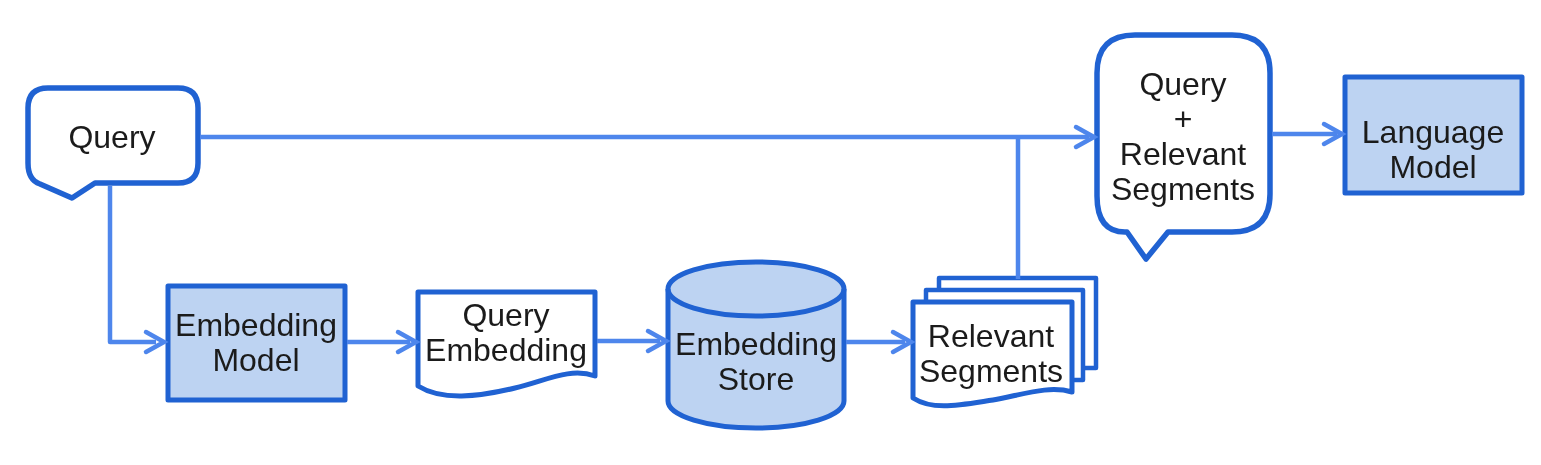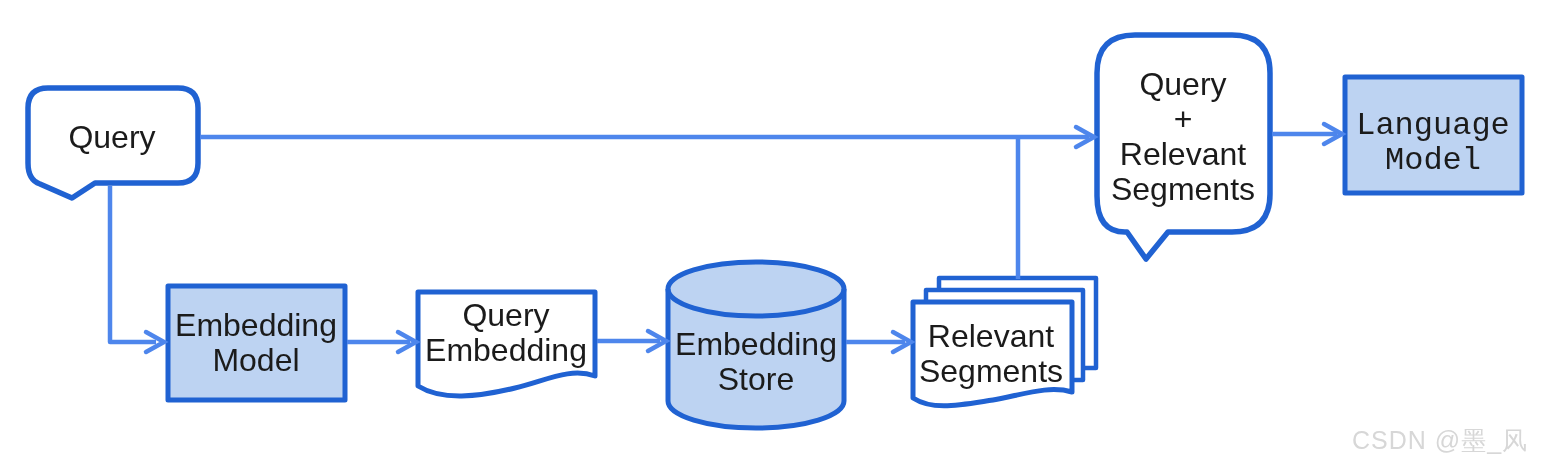--- a/index.html
+++ b/index.html
@@ -136,18 +136,17 @@
 Store</div>
 
   <div class="label" style="left:991px; top:354px;">Relevant
 Segments</div>
 
   <div class="label" style="left:1183px; top:137px;">Query
 +
 Relevant
 Segments</div>
 
-  <div class="label" style="left:1433px; top:143px;font-family:Liberation Mono, monospace;">Language
+  <div class="label" style="left:1433px; top:150px;">Language
 Model</div>
 
-  <div class="watermark">CSDN @墨_风</div>
 
 </div>
 
 </body></html>

